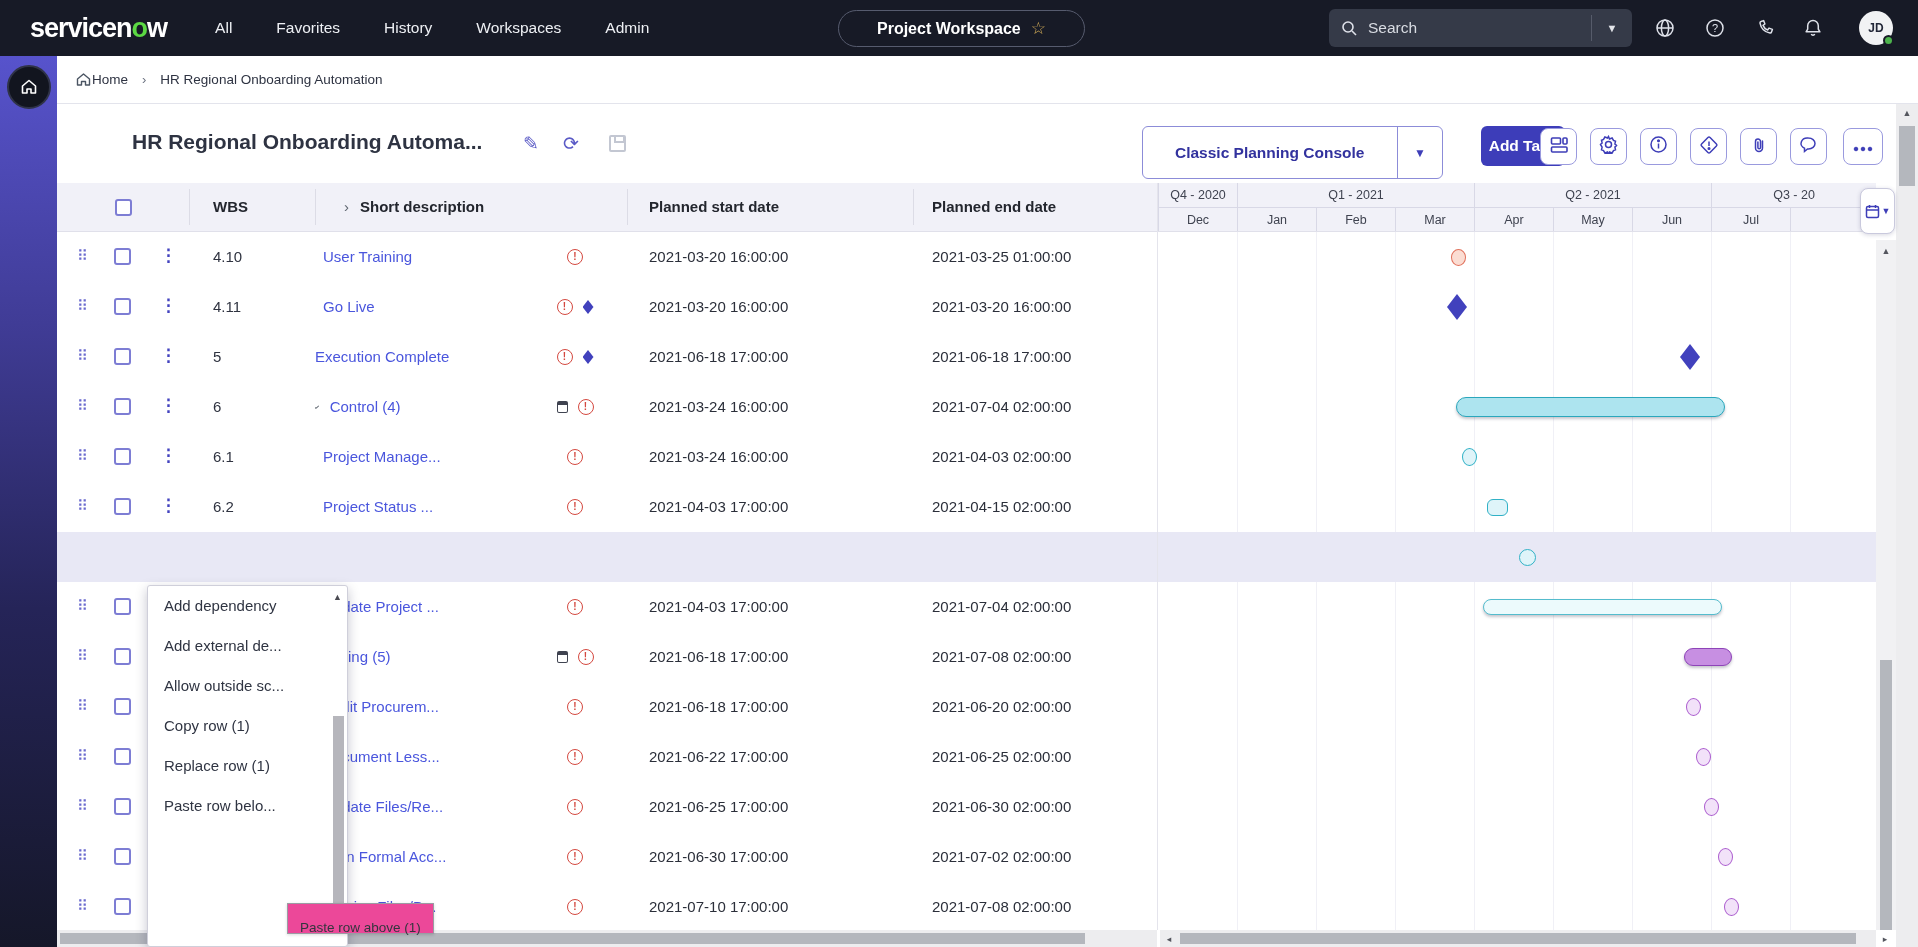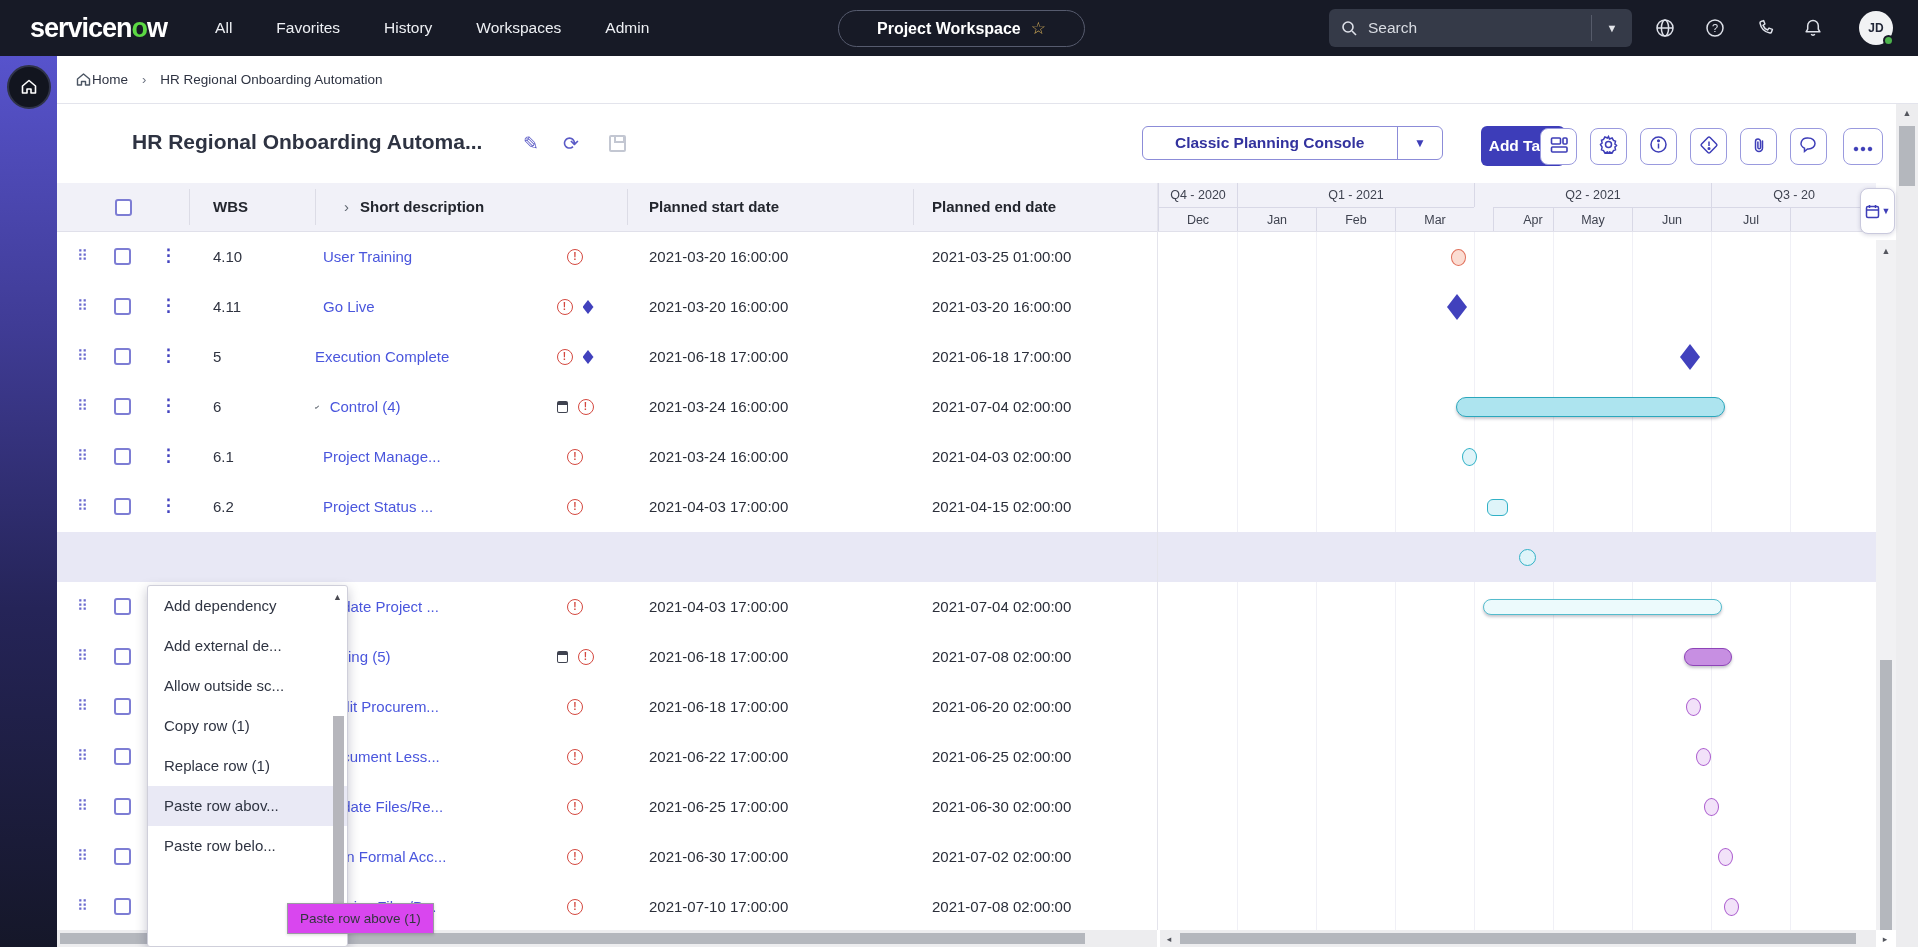--- a/index.html
+++ b/index.html
@@ -51,21 +51,21 @@
 
   
   .titlerow { position:absolute; left:57px; top:104px; width:1839px; height:79px; background:#fff; }
   .ptitle { position:absolute; left:75px; top:26px; font-size:21px; font-weight:bold; color:#2e3342;
             max-width:380px; white-space:nowrap; }
   .ticon { position:absolute; top:28px; font-size:19px; color:#5a5ac6; cursor:pointer; }
   .saveic { position:absolute; left:552px; top:31px; width:17px; height:17px; border:2px solid #c3c7d2;
             border-radius:2px; }
   .saveic:before { content:""; position:absolute; left:3px; top:-1px; width:7px; height:5px;
                    border:2px solid #c3c7d2; border-top:none; }
-  .splitbtn { position:absolute; left:1085px; top:22px; width:301px; height:34px; border:1.5px solid #8c8cd8;
+  .splitbtn { position:absolute; left:1085px; top:22px; width:301px; height:53px; border:1.5px solid #8c8cd8;
               border-radius:6px; display:flex; align-items:center; background:#fff; cursor:pointer; }
   .splitbtn .txt { flex:1; text-align:center; color:#32329e; font-size:15.5px; font-weight:bold; }
   .splitbtn .sep { width:1.5px; height:100%; background:#8c8cd8; }
   .splitbtn .arr { width:44px; text-align:center; color:#3e3eb8; font-size:12px; }
   .addtask { position:absolute; left:1424px; top:22px; width:84px; height:40px; background:#3d3db9;
              color:#fff; font-size:15.5px; font-weight:bold; border:none; border-radius:6px;
              cursor:pointer; font-family:"Liberation Sans",sans-serif; }
   .iconbtn { position:absolute; top:24px; width:37px; height:37px; border:1.5px solid #9a9ade;
              border-radius:8px; background:#fff; display:flex; align-items:center; justify-content:center;
              color:#3e3eb8; cursor:pointer; }
@@ -133,21 +133,21 @@
   .cmenu { position:absolute; left:147px; top:585px; width:201px; height:362px; background:#fff;
            border:1px solid #cfcfda; border-radius:3px; box-shadow:0 4px 12px rgba(20,20,60,.25);
            z-index:10; overflow:hidden; }
   .mitem { position:relative; height:40px; line-height:40px; padding-left:16px; font-size:15px;
            color:#2f3442; cursor:pointer; white-space:nowrap; }
   .mitem.hl { background:#e9e9f5; }
   .cmenu .msb-arrow { position:absolute; right:5px; top:6px; color:#4a4a52; font-size:9px; }
   .cmenu .msb-thumb { position:absolute; right:3px; top:130px; width:11px; height:190px; background:#b6b6bc; }
 
   
-  .tooltip { position:absolute; left:287px; top:903px; height:31px; padding:0 12px; background:#d946ef;
+  .tooltip { position:absolute; left:287px; top:903px; height:31px; padding:9px 12px; background:#ec4899;
              border:1px solid #9b9ba3; font-size:13.5px; color:#33363e; line-height:29px; z-index:11;
              box-shadow:0 1px 3px rgba(0,0,0,.15); white-space:nowrap; }
 </style>
 </head>
 <body>
 
 <div id="app">
 
   <div class="nav">
     <div class="logo"><span>servicen</span><span class="green">o</span><span>w</span></div>
@@ -292,21 +292,21 @@
 
   <div class="tlhead" id="tlhead">
       <div class="qcell" style="left: 1px; width: 79px;">Q4 - 2020</div>
       <div class="qcell" style="left: 80px; width: 237px;">Q1 - 2021</div>
       <div class="qcell" style="left: 317px; width: 237px;">Q2 - 2021</div>
       <div class="qcell" style="left: 554px; width: 165px;">Q3 - 20</div>
       <div class="mcell" style="left: 1px; width: 79px;">Dec</div>
       <div class="mcell" style="left: 80px; width: 79px;">Jan</div>
       <div class="mcell" style="left: 159px; width: 79px;">Feb</div>
       <div class="mcell" style="left: 238px; width: 79px;">Mar</div>
-      <div class="mcell" style="left: 336px; width: 79px;">Apr</div>
+      <div class="mcell" style="left: 317px; width: 79px;">Apr</div>
       <div class="mcell" style="left: 396px; width: 79px;">May</div>
       <div class="mcell" style="left: 475px; width: 79px;">Jun</div>
       <div class="mcell" style="left: 554px; width: 79px;">Jul</div>
       <div class="mcell" style="left: 633px; width: 86px;"></div>
     </div>
   <div class="calbtn">
     <svg width="15" height="15" viewBox="0 0 15 15">
         <rect x="1.5" y="2.5" width="12" height="11" rx="1.5" fill="none" stroke="#3e3eb8" stroke-width="1.5"></rect>
         <line x1="1.5" y1="6" x2="13.5" y2="6" stroke="#3e3eb8" stroke-width="1.5"></line>
         <line x1="4.5" y1="1" x2="4.5" y2="4" stroke="#3e3eb8" stroke-width="1.5"></line>
@@ -533,21 +533,20 @@
   <div class="sb-thumb" style="left:1180px; top:933px; width:676px; height:11px;"></div>
   <div class="sb-arrow" style="left:1878px; top:934px; width:14px;">▸</div>
 
   <div class="cmenu">
     <div id="menu-items">
         <div class="mitem">Add dependency</div>
         <div class="mitem">Add external de...</div>
         <div class="mitem">Allow outside sc...</div>
         <div class="mitem">Copy row (1)</div>
         <div class="mitem">Replace row (1)</div>
-        <div class="mitem hl">Paste row abov...</div>
         <div class="mitem">Paste row belo...</div>
       </div>
     <div class="msb-arrow">▲</div>
     <div class="msb-thumb"></div>
   </div>
 
   <div class="tooltip">Paste row above (1)</div>
 
 </div>
 

